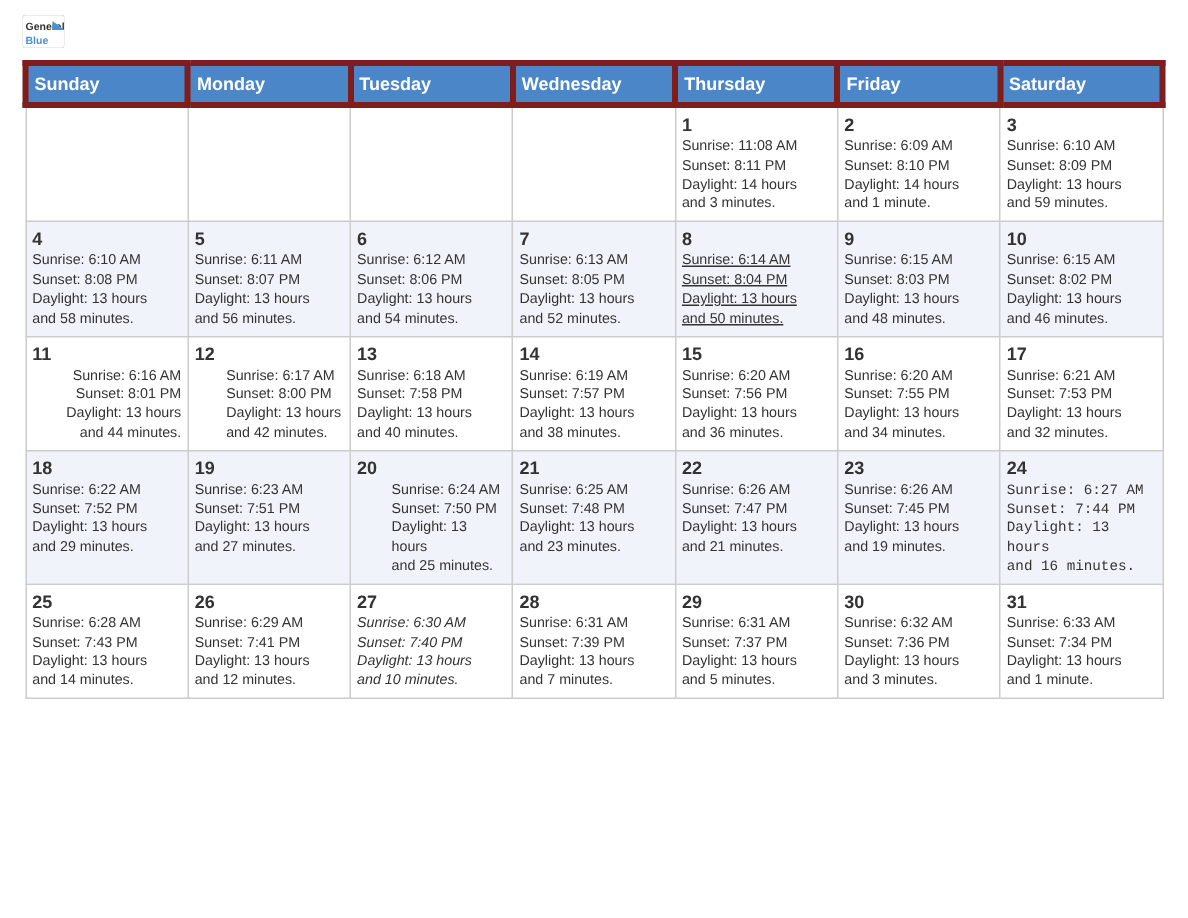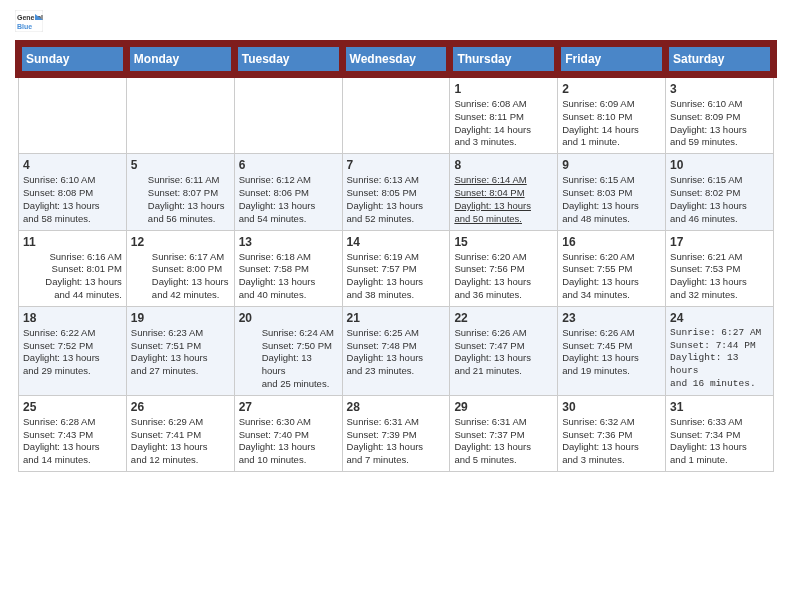--- a/index.html
+++ b/index.html
@@ -47,21 +47,21 @@
       border-collapse: collapse;
       table-layout: fixed;
     }
     thead tr th {
       background-color: #4a86c8;
       color: #fff;
       text-align: left;
       padding: 5px 4px;
       font-size: 12px;
       font-weight: bold;
-      border: 7px solid #7f1d1d;
+      border: 4px solid #7f1d1d;
     }
     tbody tr td {
       border: 1px solid #ccc;
       padding: 4px 4px;
       font-size: 10px;
       color: #333;
       vertical-align: top;
       height: 72px;
     }
     tbody tr:nth-child(even) td {
@@ -117,21 +117,21 @@
         </tr>
     </thead>
     <tbody id="calendar-body">
     <tr>
           <td class="empty-cell"></td>
           <td class="empty-cell"></td>
           <td class="empty-cell"></td>
           <td class="empty-cell"></td>
           <td>
             <span class="day-number">1</span>
-            <div class="day-info" style="white-space: pre-line;">Sunrise: 6:08 AM
+            <div class="day-info" style="white-space: pre-line;">Sunrise: 11:08 AM
 Sunset: 8:11 PM
 Daylight: 14 hours
 and 3 minutes.</div>
           </td>
           <td>
             <span class="day-number">2</span>
             <div class="day-info" style="white-space: pre-line;">Sunrise: 6:09 AM
 Sunset: 8:10 PM
 Daylight: 14 hours
 and 1 minute.</div>
@@ -147,21 +147,21 @@
         <tr>
           <td>
             <span class="day-number">4</span>
             <div class="day-info" style="white-space: pre-line;">Sunrise: 6:10 AM
 Sunset: 8:08 PM
 Daylight: 13 hours
 and 58 minutes.</div>
           </td>
           <td>
             <span class="day-number">5</span>
-            <div class="day-info" style="white-space: pre-line; margin-left: 17px;">Sunrise: 6:11 AM
+            <div class="day-info" style="white-space: pre-line;">Sunrise: 6:11 AM
 Sunset: 8:07 PM
 Daylight: 13 hours
 and 56 minutes.</div>
           </td>
           <td>
             <span class="day-number">6</span>
             <div class="day-info" style="white-space: pre-line;">Sunrise: 6:12 AM
 Sunset: 8:06 PM
 Daylight: 13 hours
 and 54 minutes.</div>
@@ -307,21 +307,21 @@
           </td>
           <td>
             <span class="day-number">26</span>
             <div class="day-info" style="white-space: pre-line;">Sunrise: 6:29 AM
 Sunset: 7:41 PM
 Daylight: 13 hours
 and 12 minutes.</div>
           </td>
           <td>
             <span class="day-number">27</span>
-            <div class="day-info" style="white-space: pre-line;">Sunrise: 6:30 AM
+            <div class="day-info" style="white-space: pre-line; font-style: italic;">Sunrise: 6:30 AM
 Sunset: 7:40 PM
 Daylight: 13 hours
 and 10 minutes.</div>
           </td>
           <td>
             <span class="day-number">28</span>
             <div class="day-info" style="white-space: pre-line;">Sunrise: 6:31 AM
 Sunset: 7:39 PM
 Daylight: 13 hours
 and 7 minutes.</div>

